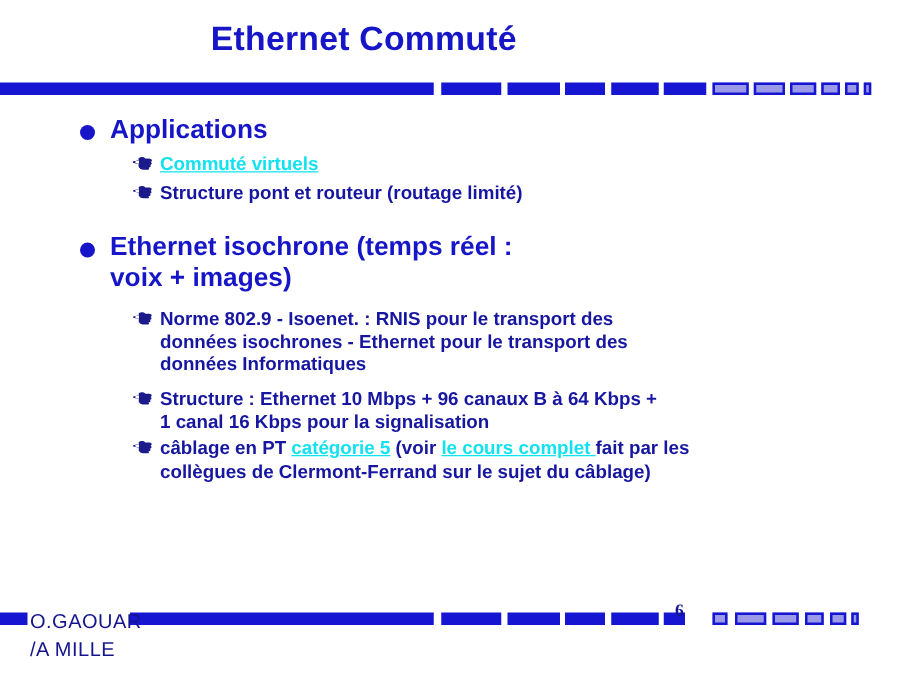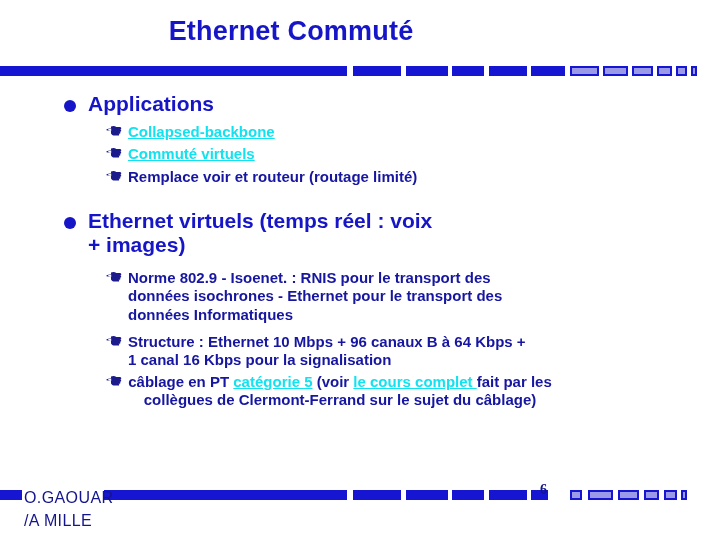--- a/index.html
+++ b/index.html
@@ -103,21 +103,21 @@
   }
 
   
   #blk-applications { margin-bottom: 4px; }
   #item-collapsed { margin-top: 6px; }
   #item-reseaux   { margin-top: 4px; }
   #item-remplace  { margin-top: 5px; }
   #blk-isochrone  { margin-top: 22px; padding-right: 170px; }
   #item-norme     { margin-top: 11px; padding-right: 62px; }
   #item-structure { margin-top: 9px;  padding-right: 74px; }
-  #item-cablage   {  padding-right: 56px; text-align: center; }
+  #item-cablage   {  padding-right: 56px; }
 
   
   #footer-text {
     position: absolute;
     left: 24px;
     top: 486px;
     color: #14148c;
     font-size: 16px;
     line-height: 1.45;
     letter-spacing: 0.4px;
@@ -168,21 +168,20 @@
             <path d="M0.5 6.2 L5.4 5.1 L5.4 8.2 L0.5 7.2 Z"></path>
             <path d="M5.0 3.6 C6.6 2.5 9.0 2.7 10.3 3.9 L13.6 3.9 C14.6 3.9 15.3 4.5 15.3 5.3
                      C15.3 6.1 14.6 6.6 13.7 6.6 L11.0 6.6 L13.9 6.6 C14.7 6.6 15.2 7.1 15.2 7.7
                      C15.2 8.4 14.6 8.8 13.8 8.8 L10.9 8.8 L13.2 8.8 C13.9 8.8 14.4 9.2 14.4 9.8
                      C14.4 10.4 13.9 10.8 13.2 10.8 L10.6 10.8 L12.2 10.8 C12.8 10.8 13.2 11.2 13.2 11.7
                      C13.2 12.2 12.8 12.6 12.1 12.6 L8.6 12.6 C6.7 12.6 5.6 11.6 5.0 10.4 Z"></path>
             <path d="M5.2 5.4 L5.2 8.0 L2.3 7.4 L2.3 6.0 Z" fill="#ffffff"></path>
           </g>
         </svg>
       </span>
-      <span><a class="link" href="#">Collapsed-backbone</a></span>
     </div>
 
     <div class="lvl2" id="item-reseaux">
       <span class="hand">
         <svg width="16" height="15" viewBox="0 0 16 15" aria-hidden="true">
           <g fill="#1b1b8c">
             <path d="M0.5 6.2 L5.4 5.1 L5.4 8.2 L0.5 7.2 Z"></path>
             <path d="M5.0 3.6 C6.6 2.5 9.0 2.7 10.3 3.9 L13.6 3.9 C14.6 3.9 15.3 4.5 15.3 5.3
                      C15.3 6.1 14.6 6.6 13.7 6.6 L11.0 6.6 L13.9 6.6 C14.7 6.6 15.2 7.1 15.2 7.7
                      C15.2 8.4 14.6 8.8 13.8 8.8 L10.9 8.8 L13.2 8.8 C13.9 8.8 14.4 9.2 14.4 9.8
@@ -202,28 +201,28 @@
             <path d="M0.5 6.2 L5.4 5.1 L5.4 8.2 L0.5 7.2 Z"></path>
             <path d="M5.0 3.6 C6.6 2.5 9.0 2.7 10.3 3.9 L13.6 3.9 C14.6 3.9 15.3 4.5 15.3 5.3
                      C15.3 6.1 14.6 6.6 13.7 6.6 L11.0 6.6 L13.9 6.6 C14.7 6.6 15.2 7.1 15.2 7.7
                      C15.2 8.4 14.6 8.8 13.8 8.8 L10.9 8.8 L13.2 8.8 C13.9 8.8 14.4 9.2 14.4 9.8
                      C14.4 10.4 13.9 10.8 13.2 10.8 L10.6 10.8 L12.2 10.8 C12.8 10.8 13.2 11.2 13.2 11.7
                      C13.2 12.2 12.8 12.6 12.1 12.6 L8.6 12.6 C6.7 12.6 5.6 11.6 5.0 10.4 Z"></path>
             <path d="M5.2 5.4 L5.2 8.0 L2.3 7.4 L2.3 6.0 Z" fill="#ffffff"></path>
           </g>
         </svg>
       </span>
-      <span>Remplace voir et routeur (routage limité)</span>
+      <span>Structure pont et routeur (routage limité)</span>
     </div>
   </div>
 
   <div>
     <div class="lvl1" id="blk-isochrone">
       <span class="disc"></span>
-      <span>Ethernet virtuels (temps réel : voix + images)</span>
+      <span>Ethernet isochrone (temps réel : voix + images)</span>
     </div>
 
     <div class="lvl2" id="item-norme">
       <span class="hand">
         <svg width="16" height="15" viewBox="0 0 16 15" aria-hidden="true">
           <g fill="#1b1b8c">
             <path d="M0.5 6.2 L5.4 5.1 L5.4 8.2 L0.5 7.2 Z"></path>
             <path d="M5.0 3.6 C6.6 2.5 9.0 2.7 10.3 3.9 L13.6 3.9 C14.6 3.9 15.3 4.5 15.3 5.3
                      C15.3 6.1 14.6 6.6 13.7 6.6 L11.0 6.6 L13.9 6.6 C14.7 6.6 15.2 7.1 15.2 7.7
                      C15.2 8.4 14.6 8.8 13.8 8.8 L10.9 8.8 L13.2 8.8 C13.9 8.8 14.4 9.2 14.4 9.8

